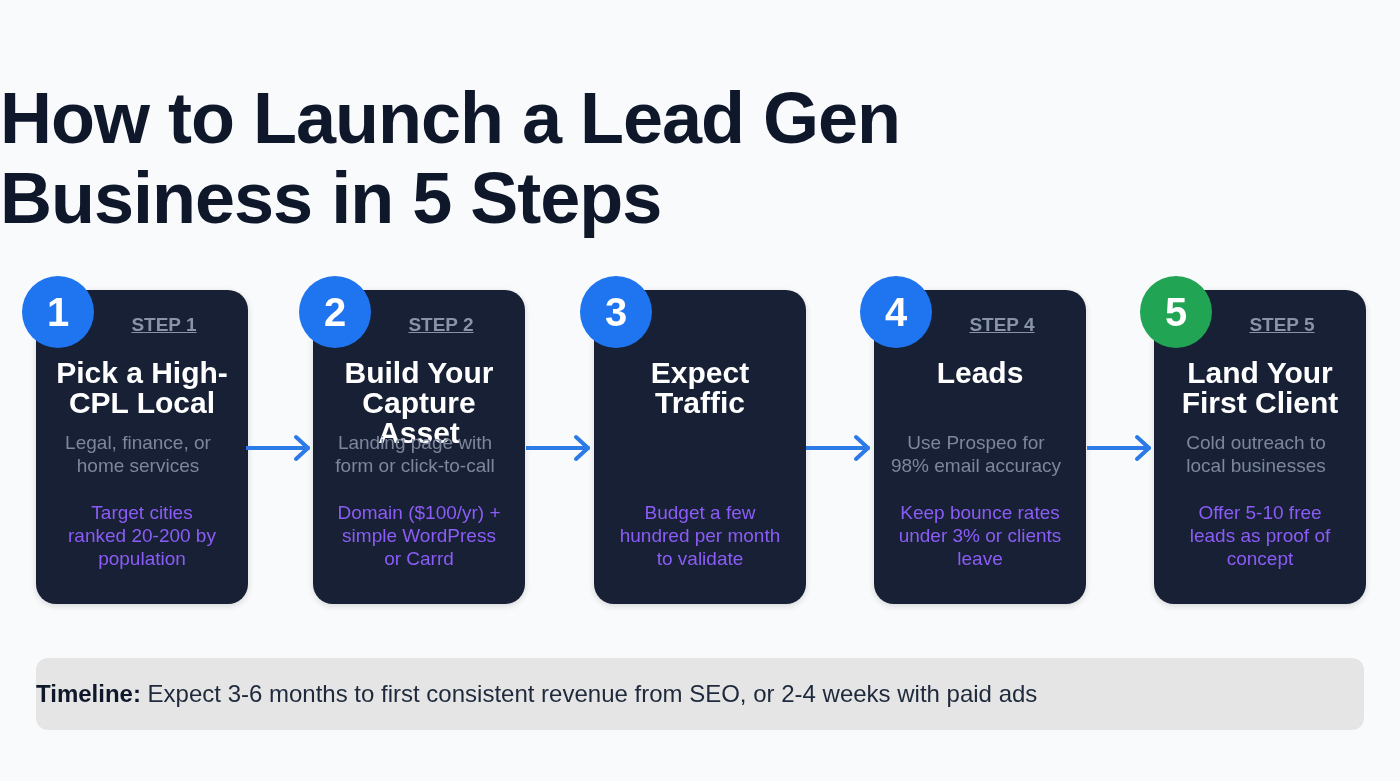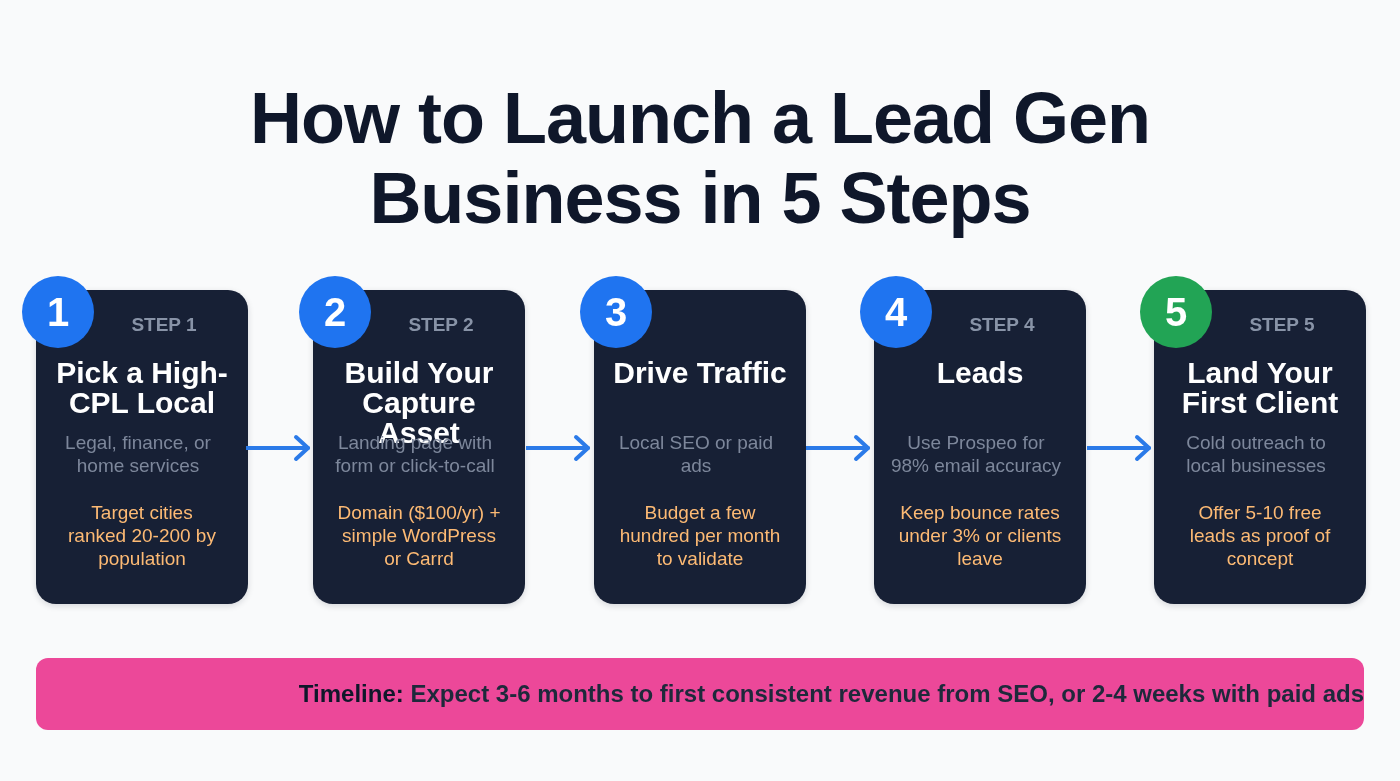--- a/index.html
+++ b/index.html
@@ -1,39 +1,39 @@
 <!DOCTYPE html>
 <html><head>
 <meta charset="utf-8">
 <style>
   * { box-sizing: border-box; margin: 0; padding: 0; }
   html, body { width: 1400px; height: 781px; background: #f9fafb; overflow: hidden; }
   body { font-family: "Liberation Sans", "DejaVu Sans", sans-serif; position: relative; }
   .title {
-    position: absolute; top: 78px; left: 0; width: 1400px; text-align: center;
+    position: absolute; top: 78px; left: 0; width: 1400px; 
     font-size: 72px; font-weight: 700; color: #0f172a; line-height: 80px; letter-spacing: -1px;
   }
   .card {
     position: absolute; top: 290px; width: 212px; height: 314px;
     background: #172035; border-radius: 20px; color: #fff; text-align: center;
     box-shadow: 0 2px 6px rgba(15,23,42,0.15);
   }
   .badge {
     position: absolute; top: -14px; left: -14px; width: 72px; height: 72px; border-radius: 50%;
     color: #fff; font-size: 40px; font-weight: 700; line-height: 72px; text-align: center;
   }
-  .step-label { position: absolute; top: 24px; left: 0; width: 100%; padding-left: 44px; font-size: 19px; font-weight: 700; color: #8893a7; }
+  .step-label { position: absolute; top: 24px; left: 0; width: 100%; padding-left: 44px; font-size: 19px; font-weight: 700; color: #8893a7; text-decoration: underline; }
   .card-title { position: absolute; top: 68px; left: 8px; right: 8px; font-size: 30px; font-weight: 700; line-height: 30px; }
   .card-sub { position: absolute; top: 141px; left: 0; right: 8px; font-size: 19px; line-height: 23px; color: #7d879b; }
-  .card-detail { position: absolute; top: 211px; left: 8px; right: 8px; font-size: 19px; line-height: 23px; color: #fdba74; }
+  .card-detail { position: absolute; top: 211px; left: 8px; right: 8px; font-size: 19px; line-height: 23px; color: #8b5cf6; }
   .arrow { position: absolute; top: 434px; width: 66px; height: 28px; }
   .timeline {
     position: absolute; top: 658px; left: 36px; width: 1328px; height: 72px;
-    background: #ec4899; border-radius: 12px; text-align: right; line-height: 72px;
-    font-size: 24px; color: #1e293b; font-weight: bold;
+    background: #e5e5e5; border-radius: 12px; text-align: left; line-height: 72px;
+    font-size: 24px; color: #1e293b;
   }
   .timeline b { color: #0f172a; }
 </style>
 </head>
 <body>
 
 <div class="title">
   <div>How to Launch a Lead Gen</div>
   <div>Business in 5 Steps</div>
 </div>
@@ -69,26 +69,22 @@
       </div>
       <div class="card-detail">
         <div>Domain ($100/yr) +</div>
         <div>simple WordPress</div>
         <div>or Carrd</div>
       </div>
     </div>
     <div class="card" style="left: 594px;">
       <div class="badge" style="background:#1f74f0">3</div>
       <div class="card-title">
-        <div>Drive Traffic</div>
+        <div>Expect Traffic</div>
         <div></div>
-      </div>
-      <div class="card-sub">
-        <div>Local SEO or paid</div>
-        <div>ads</div>
       </div>
       <div class="card-detail">
         <div>Budget a few</div>
         <div>hundred per month</div>
         <div>to validate</div>
       </div>
     </div>
     <div class="card" style="left: 874px;">
       <div class="badge" style="background:#1f74f0">4</div>
       <div class="step-label">STEP 4</div>

